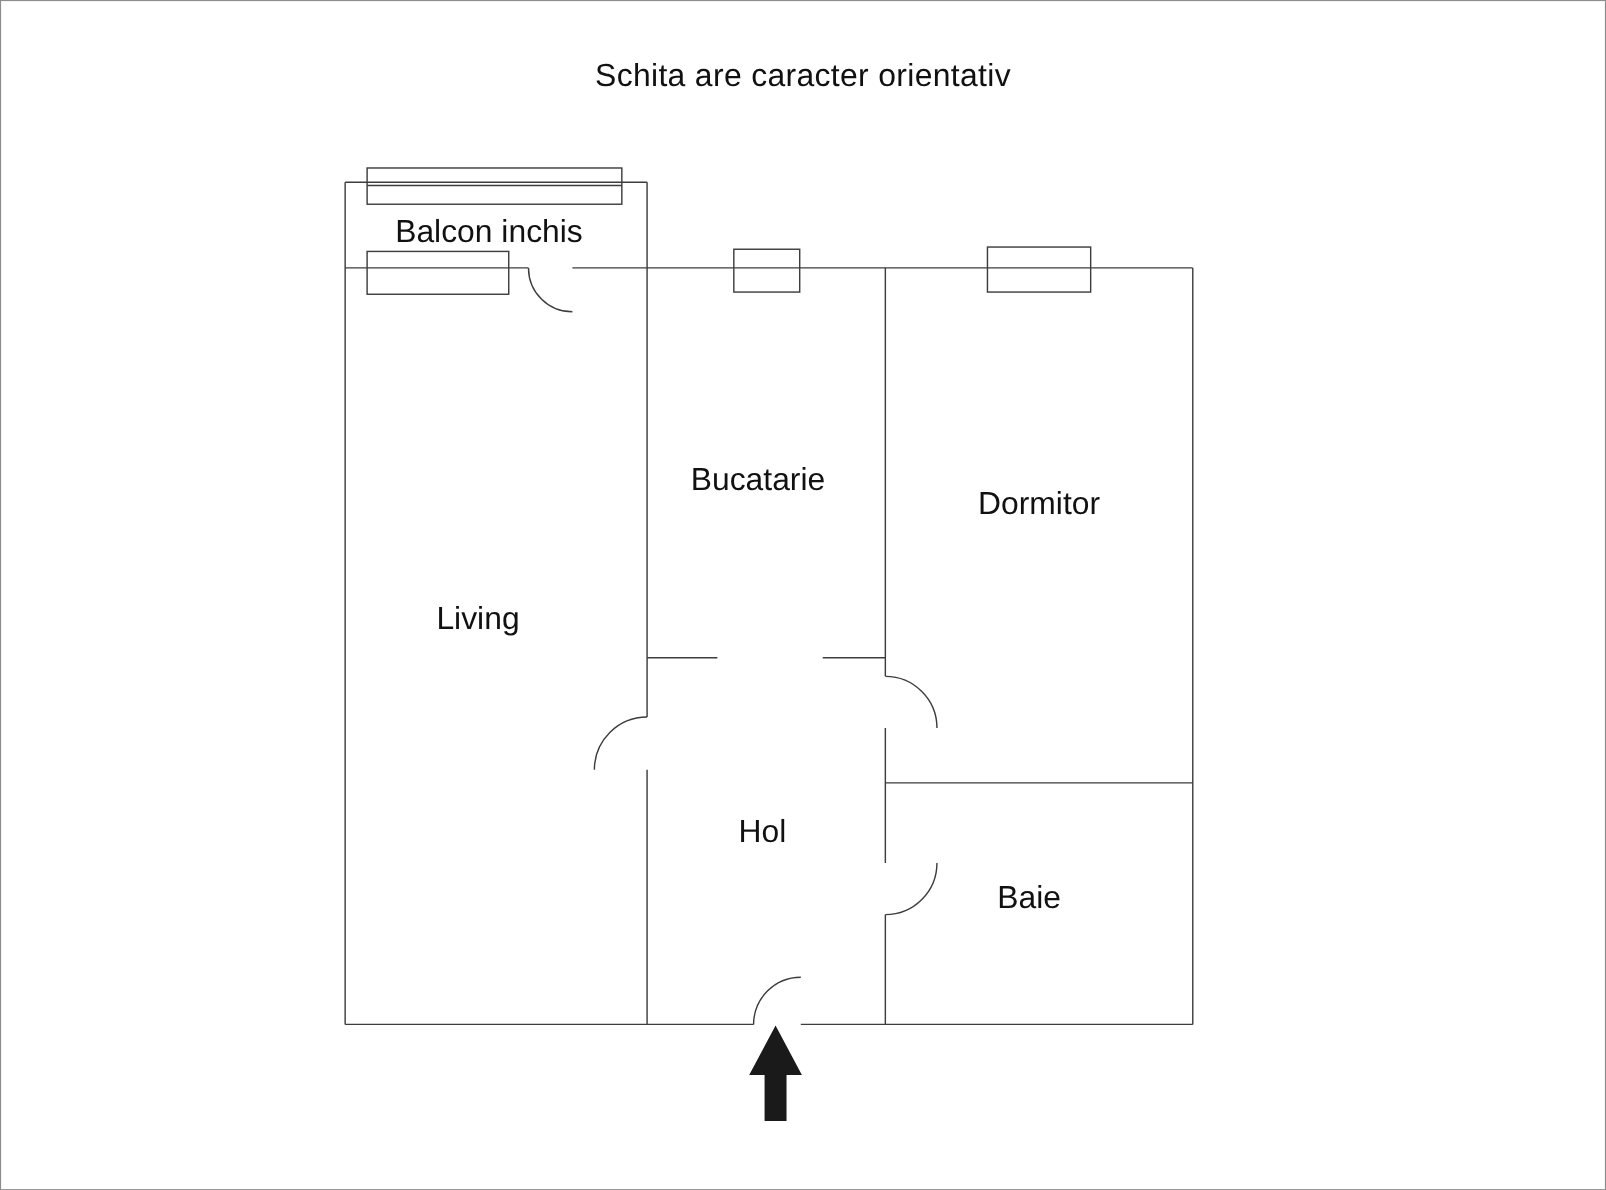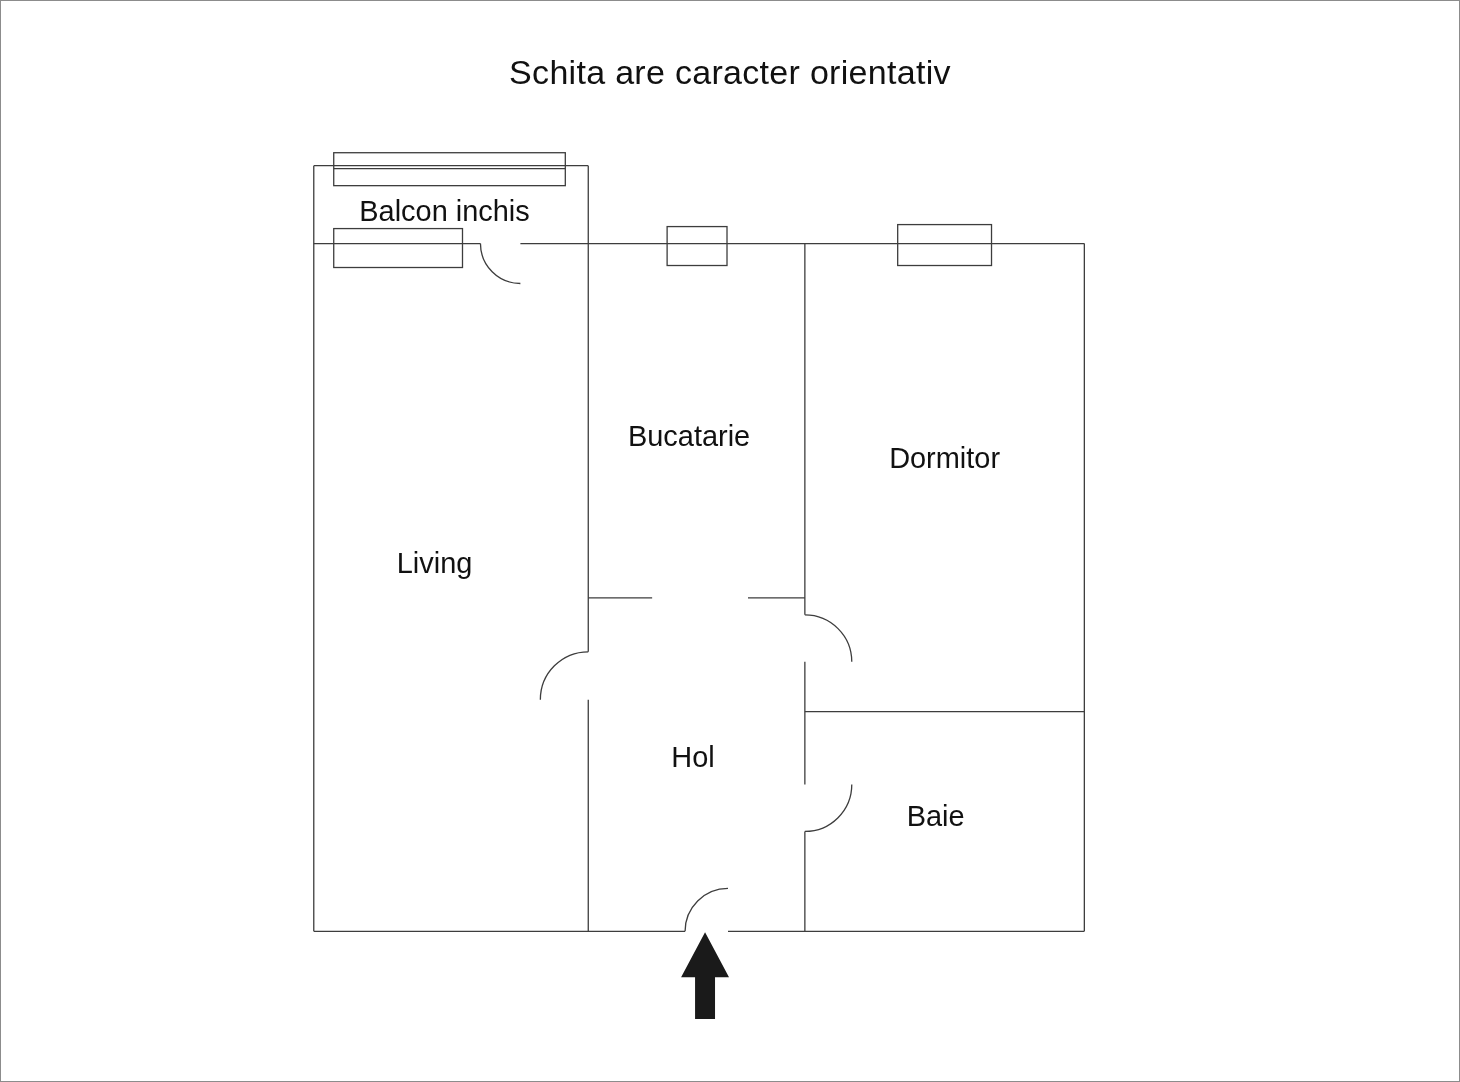--- a/index.html
+++ b/index.html
@@ -16,21 +16,21 @@
     border: 1px solid #8c8c8c;
     box-sizing: border-box;
     overflow: hidden;
   }
   .title {
     position: absolute;
     top: 52px;
     left: 0;
     width: 100%;
     text-align: center;
-    font-size: 34px;
+    font-size: 29px;
     color: #111111;
     letter-spacing: 0.3px;
   }
   svg.plan {
     position: absolute;
     inset: 0;
     width: 100%;
     height: 100%;
     display: block;
   }

